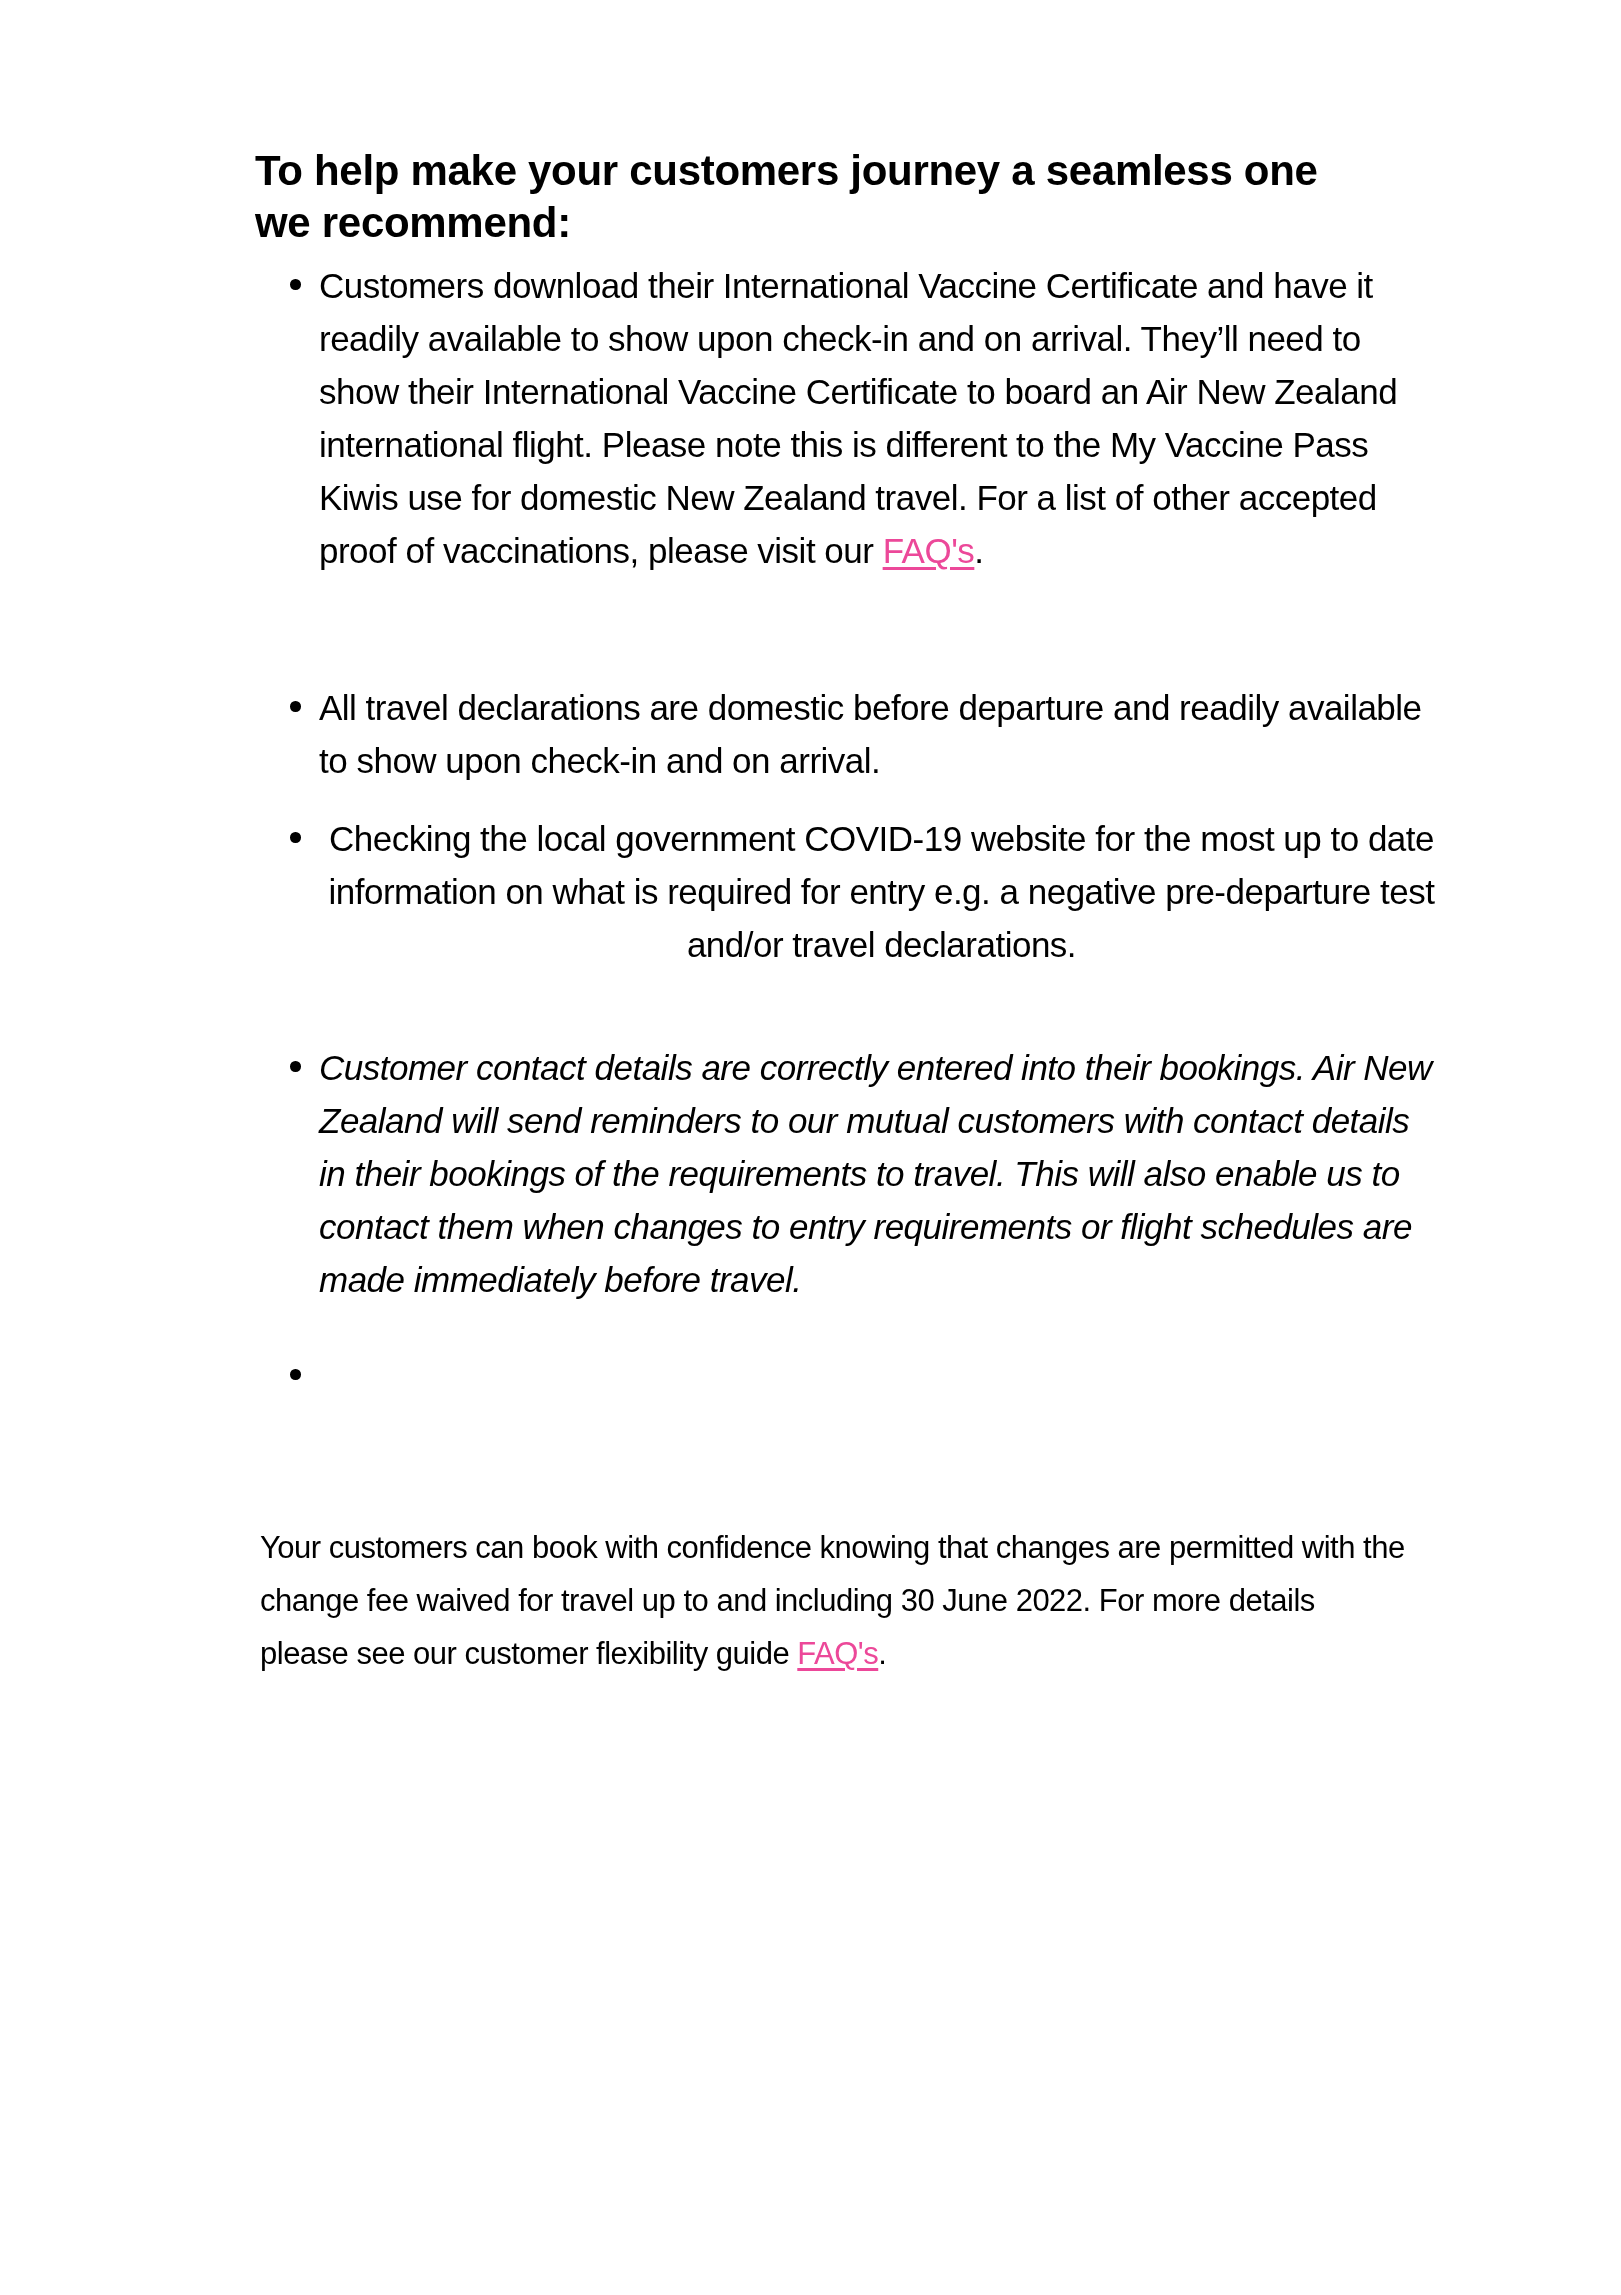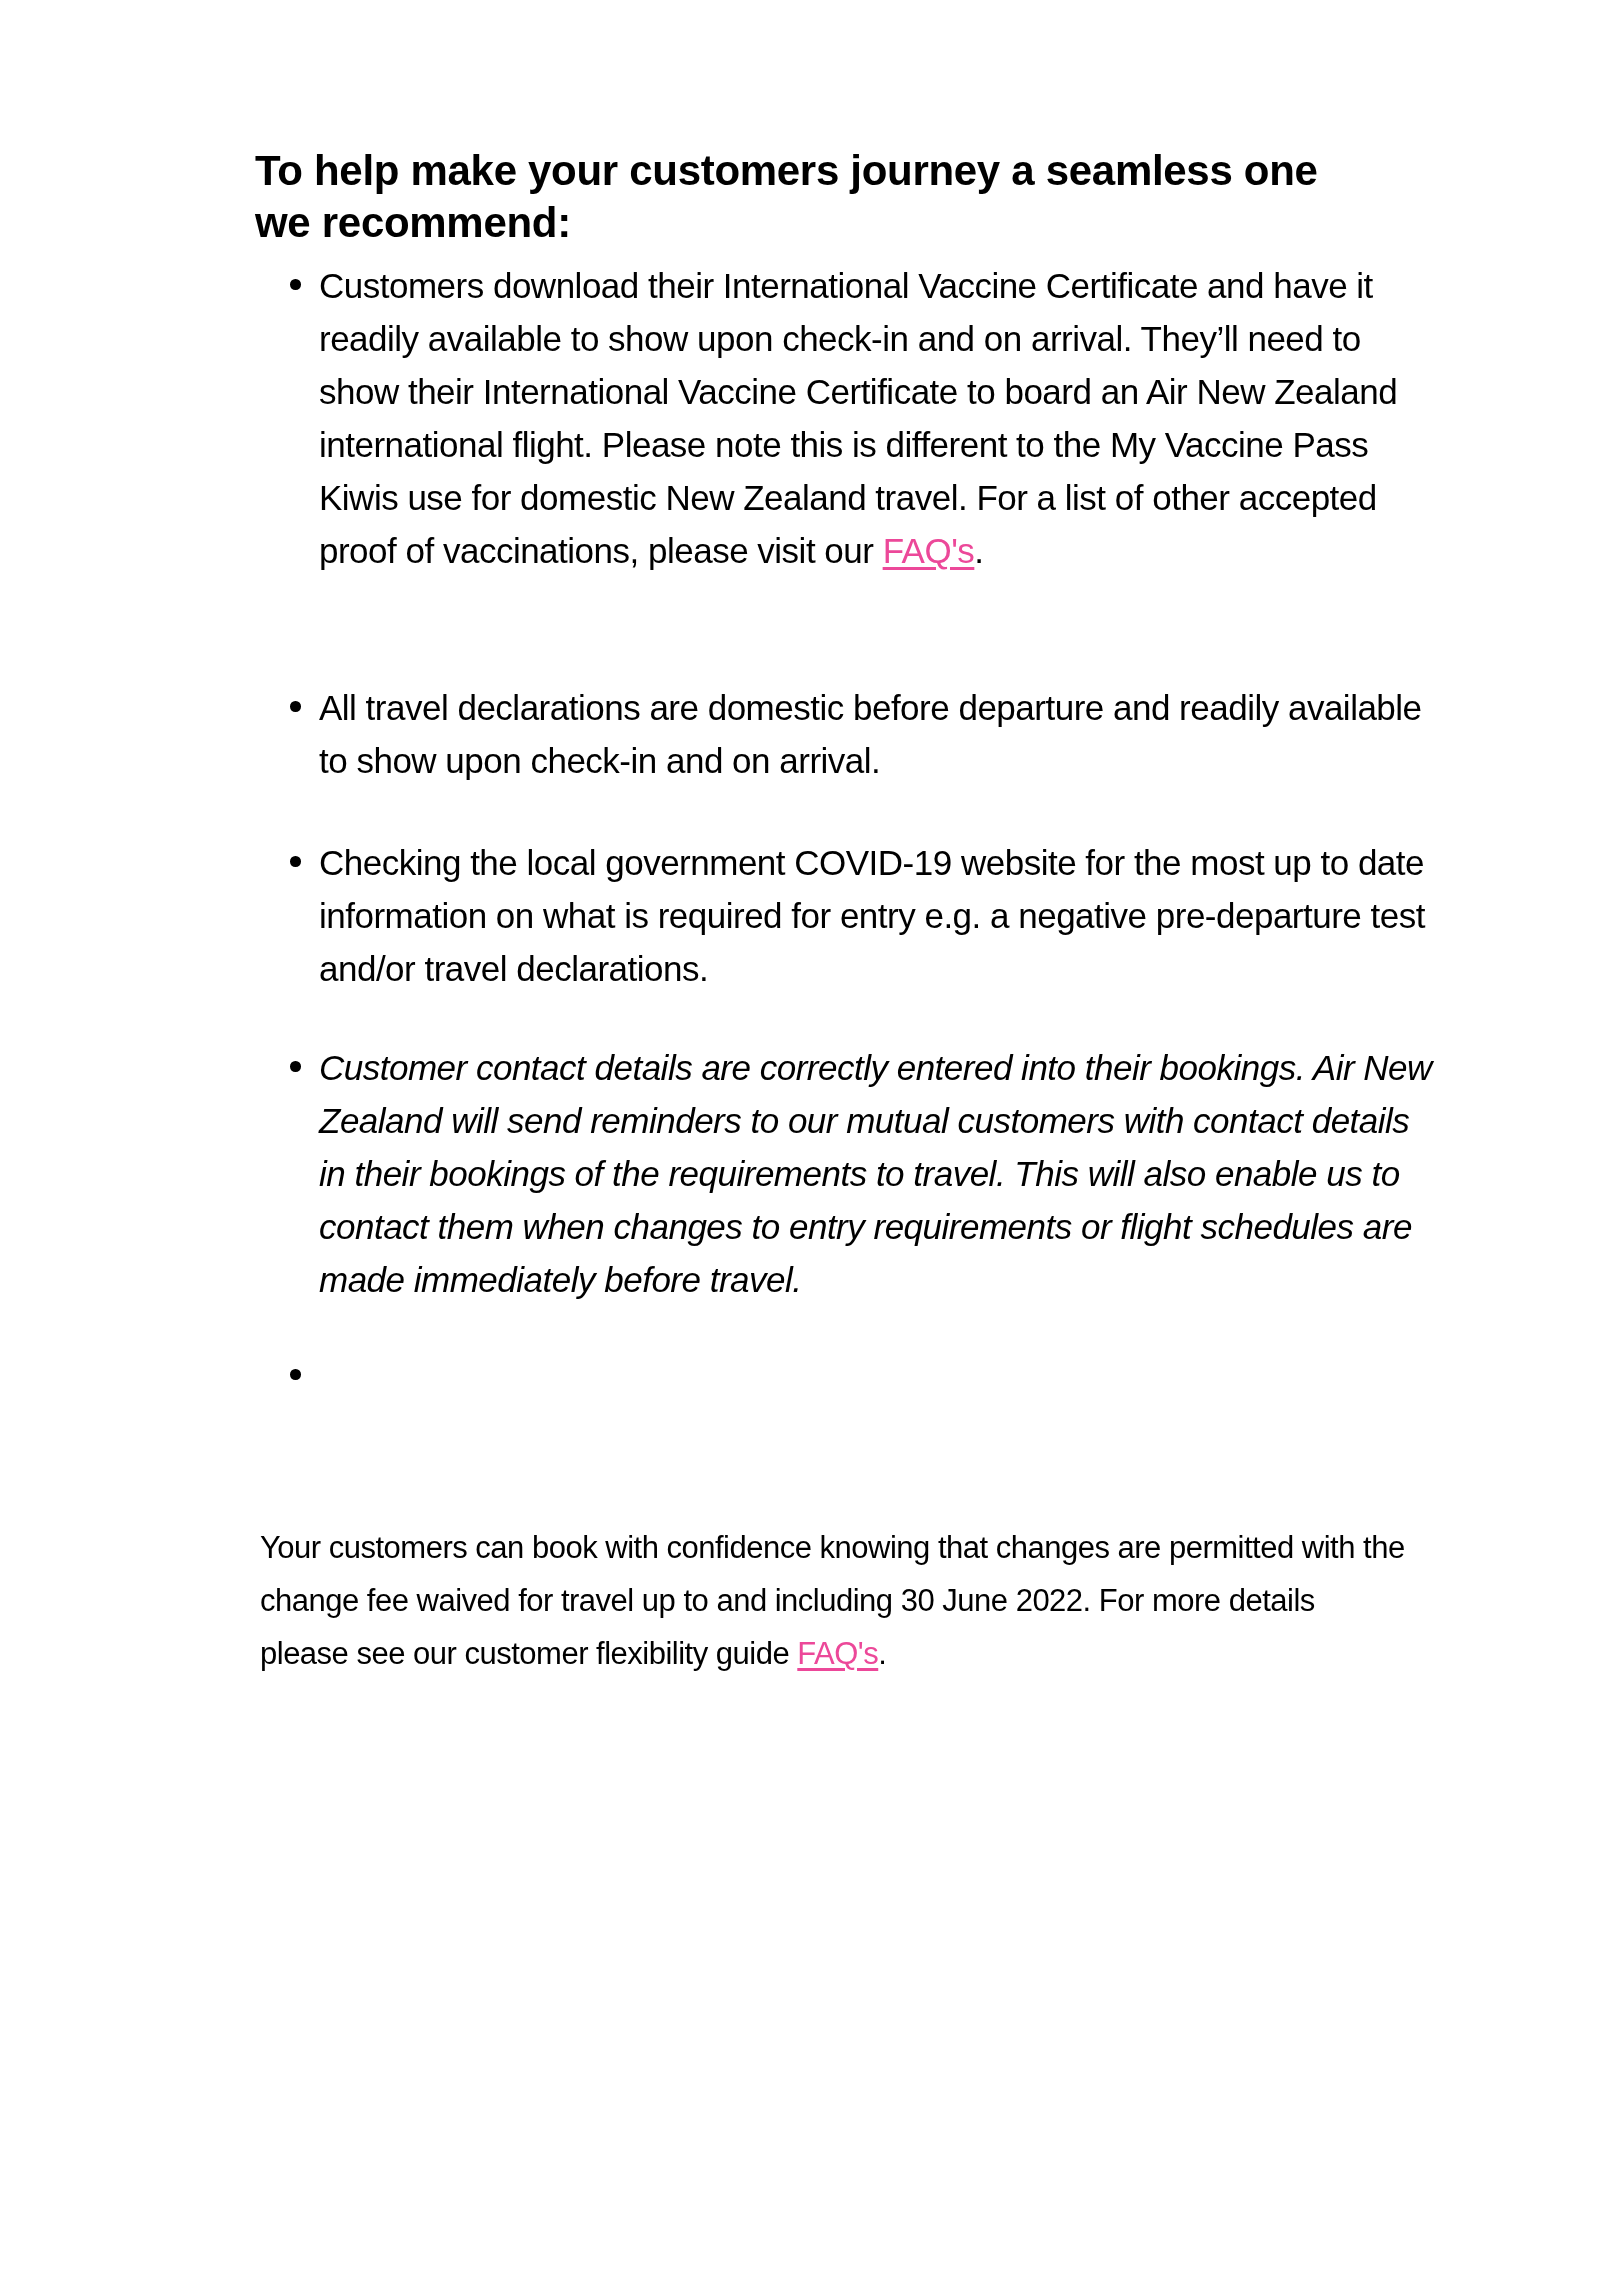--- a/index.html
+++ b/index.html
@@ -21,21 +21,21 @@
 
 <div class="heading">To help make your customers journey a seamless one we recommend:</div>
 
 <ul class="bullets">
   <li class="bullet" style="top:259px;">
     <span class="dot"></span><span>Customers download their International Vaccine Certificate and have it readily available to show upon check-in and on arrival. They’ll need to show their International Vaccine Certificate to board an Air New Zealand international flight. Please note this is different to the My Vaccine Pass Kiwis use for domestic New Zealand travel. For a list of other accepted proof of vaccinations, please visit our </span><a class="faq" href="#">FAQ's</a><span>.</span>
   </li>
   <li class="bullet" style="top:681px;">
     <span class="dot"></span><span>All travel declarations are domestic before departure and readily available to show upon check-in and on arrival.</span>
   </li>
-  <li class="bullet" style="top:836px;">
+  <li class="bullet" style="top:812px;text-align:center;">
     <span class="dot"></span><span>Checking the local government COVID-19 website for the most up to date information on what is required for entry e.g. a negative pre-departure test and/or travel declarations.</span>
   </li>
   <li class="bullet" style="top:1041px;font-style:italic;">
     <span class="dot"></span><span>Customer contact details are correctly entered into their bookings. Air New Zealand will send reminders to our mutual customers with contact details in their bookings of the requirements to travel. This will also enable us to contact them when changes to entry requirements or flight schedules are made immediately before travel.</span>
   </li>
   <li class="bullet" style="top:1349px;">
     <span class="dot"></span>
   </li>
 </ul>
 

